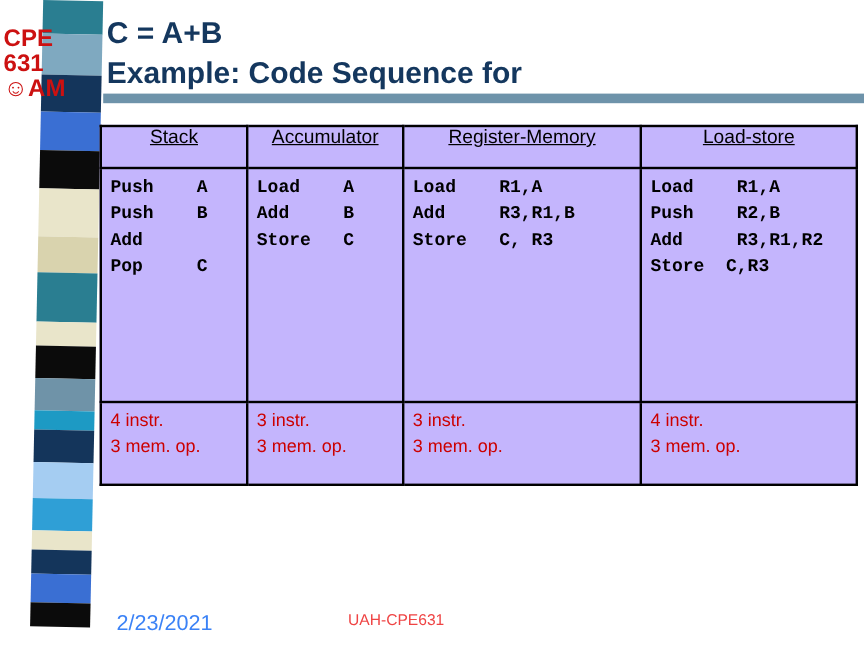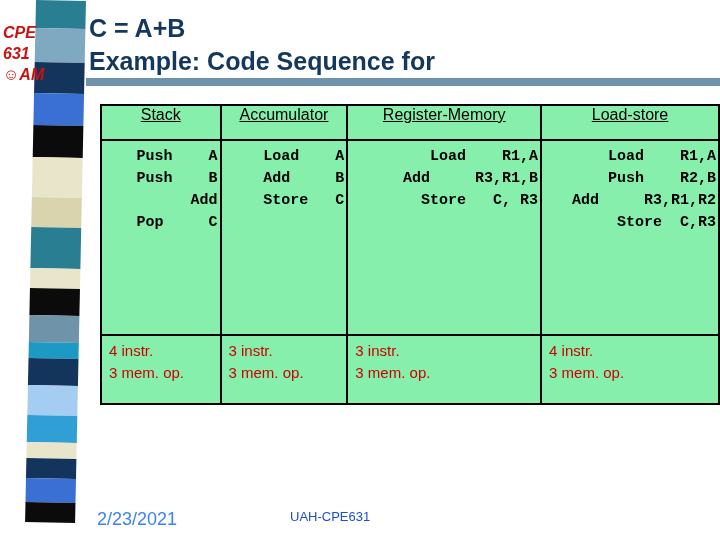--- a/index.html
+++ b/index.html
@@ -9,59 +9,58 @@
   }
   
   .strip{
     position:absolute;left:36px;top:0;width:50px;height:524px;
     transform:rotate(1.2deg);transform-origin:top left;z-index:1;
   }
   .strip div{width:100%;}
   
   .logo{
     position:absolute;left:3px;top:22px;z-index:3;
-    color:var(--logo-red,#cc1111);font-weight:bold;font-style:italic;
-    font-size:16px;line-height:21px;letter-spacing:0px;
+    color:var(--logo-red,#cc1111);font-weight:bold;
+    font-size:20px;line-height:21px;letter-spacing:0px;
   }
   
   .title{
     position:absolute;left:89px;top:12px;width:620px;z-index:2;
     color:var(--title-color,#14375e);font-weight:bold;font-size:25px;line-height:33px;
   }
   .accent-bar{
     position:absolute;left:86px;top:78px;width:634px;height:8px;
     background:var(--accent,#6e93aa);z-index:0;
   }
   
   table.isa{
     position:absolute;left:83px;top:104px;z-index:2;
-    border-collapse:collapse;table-layout:fixed;background:#86efac;margin-left:17px;
+    border-collapse:collapse;table-layout:fixed;background:#c4b5fd;
   }
   table.isa td,table.isa th{border:2px solid #000;padding:0;vertical-align:top;}
   .hdr-row th{
     height:33px;vertical-align:middle;text-align:center;
     font-weight:normal;font-size:16px;color:#000;
   }
   .hdr-row .u{text-decoration:underline;}
   .code-row td{height:193px;}
   .code-cell{padding:5px 2px 0 7px;}
   .code-line{
     font-family:"Liberation Mono","DejaVu Sans Mono",monospace;
     font-weight:bold;font-size:15px;line-height:22px;color:#000;
     white-space:pre;
-    text-align:right;
   }
   .sum-row td{height:67px;}
   .sum-cell{padding:4px 2px 0 7px;}
   .sum-line{
     color:var(--summary-red,#cc0000);font-weight:normal;font-size:15px;line-height:22px;
   }
   
   .footer-date{position:absolute;left:97px;top:509px;font-size:18px;color:#3b82f6;z-index:2;}
-  .footer-center{position:absolute;left:290px;top:509px;font-size:13px;color:#1d4ed8;z-index:2;}
+  .footer-center{position:absolute;left:290px;top:509px;font-size:13px;color:#ef4444;z-index:2;}
   .footer-page{position:absolute;left:675px;top:510px;font-size:14px;color:#4a4a4a;z-index:2;margin-top:40px;}
 </style>
 </head>
 <body>
 
 <div class="slide">
 
   <div class="strip">
       <div style="background: rgb(42, 126, 145); height: 28px;"></div>
       <div style="background: rgb(127, 169, 192); height: 34px;"></div>

